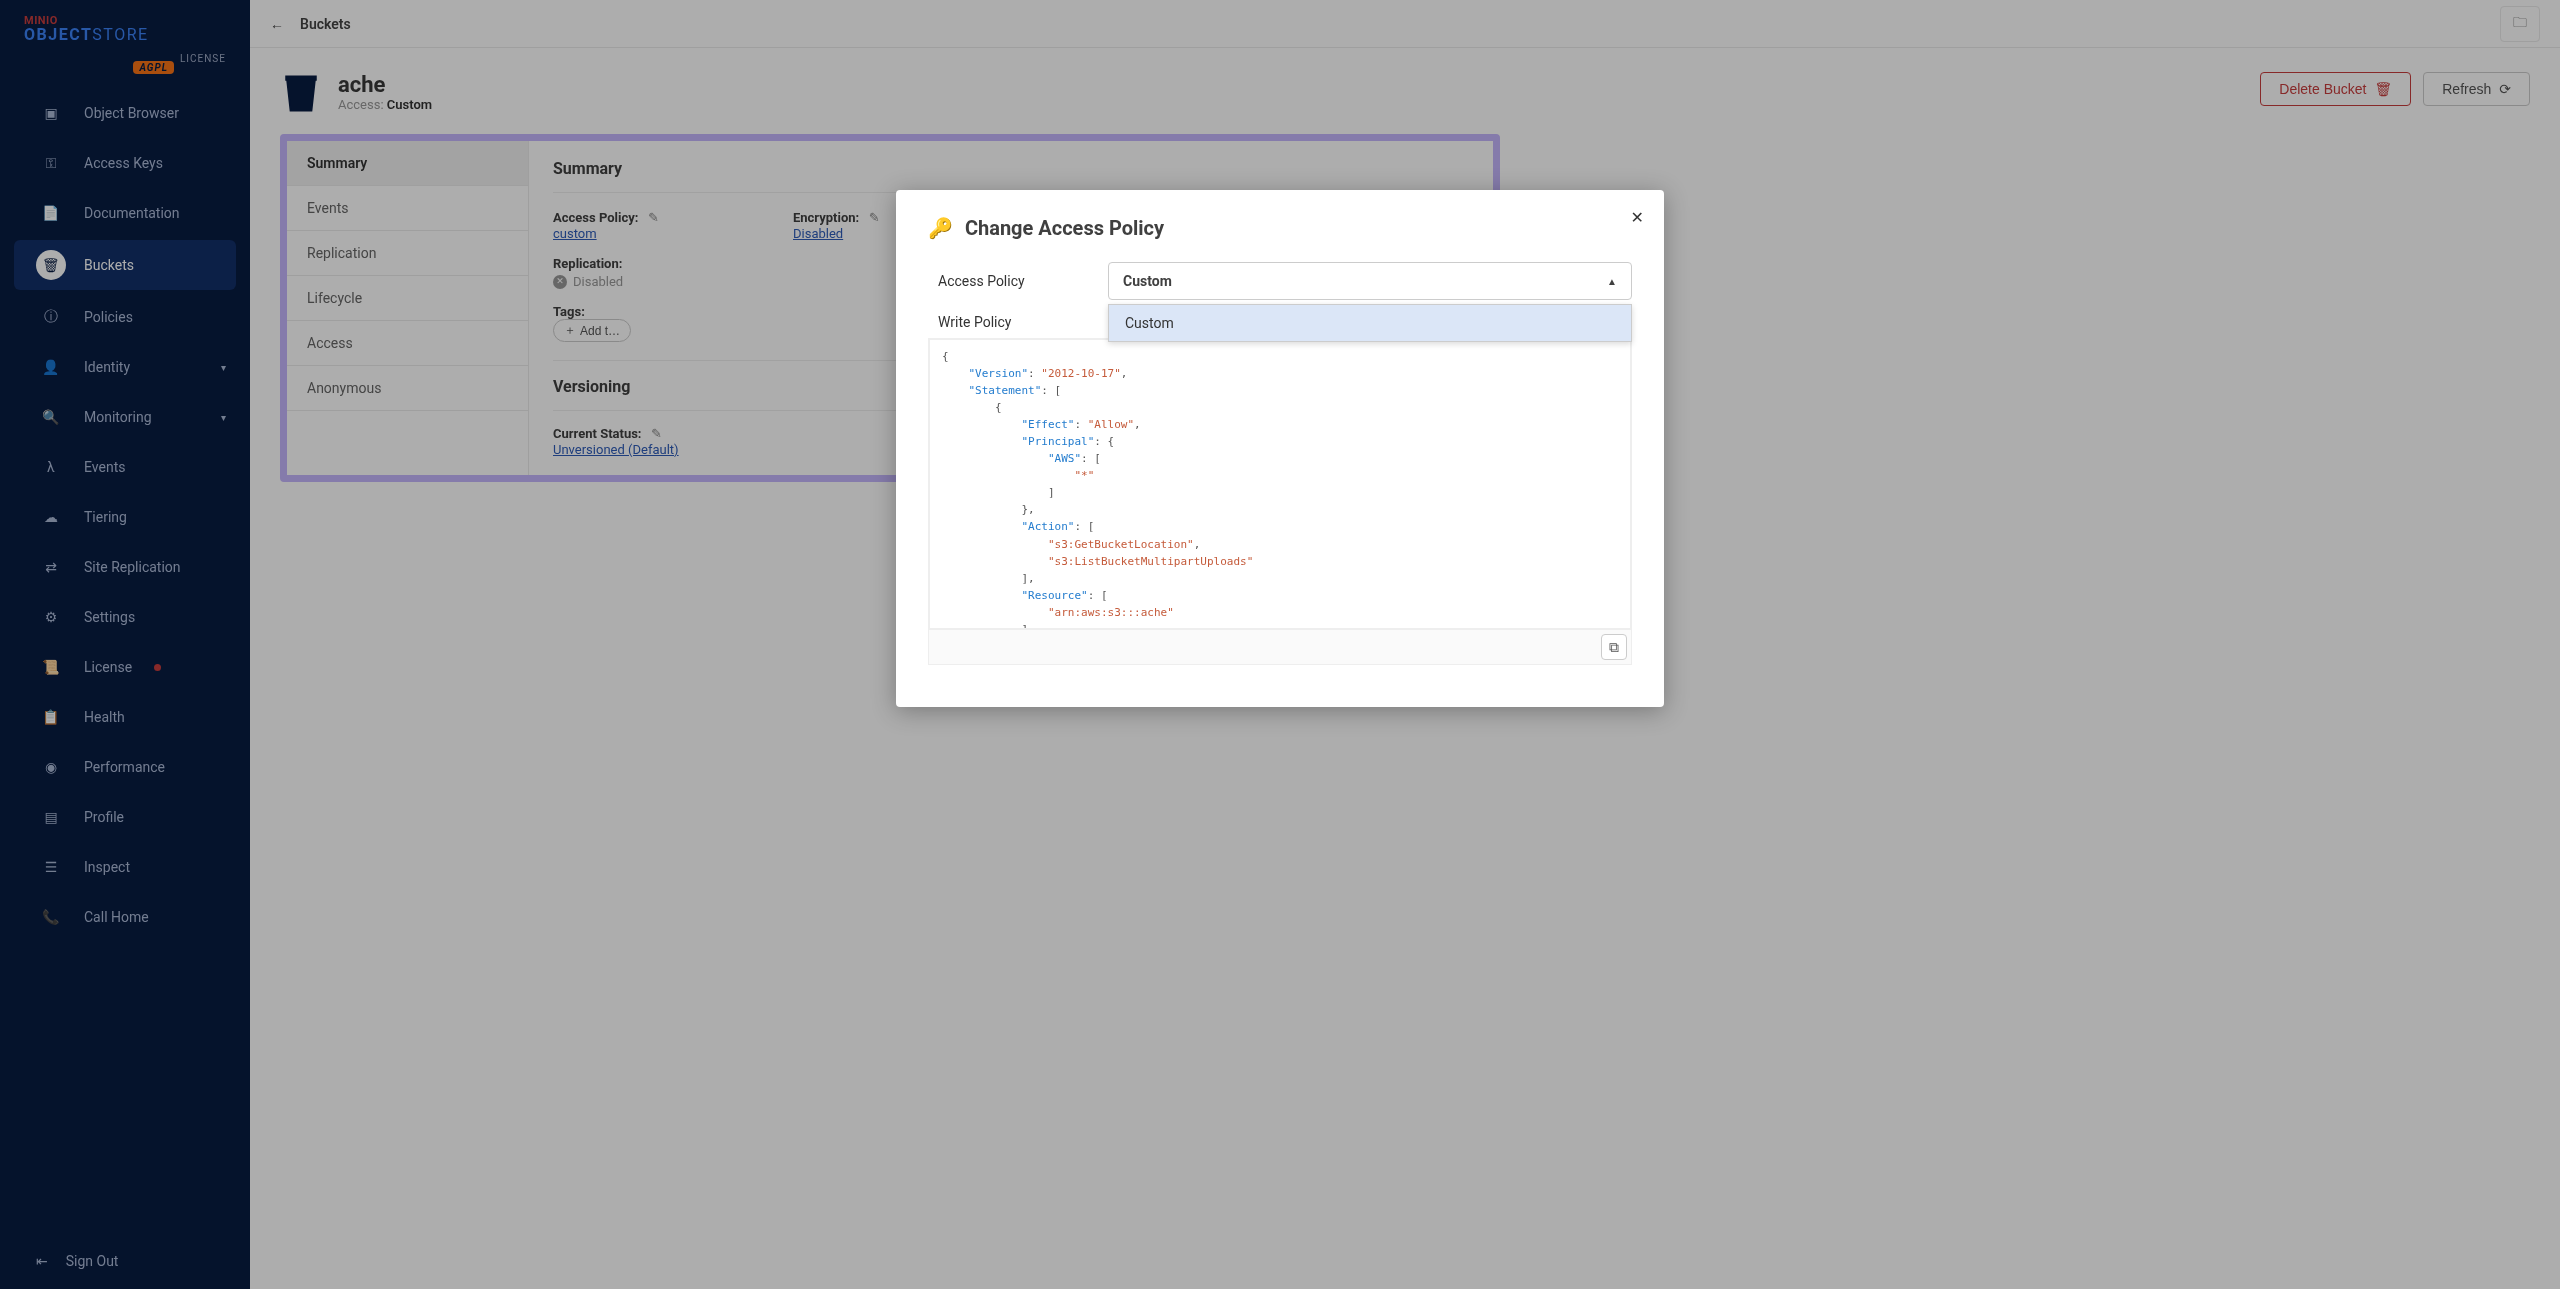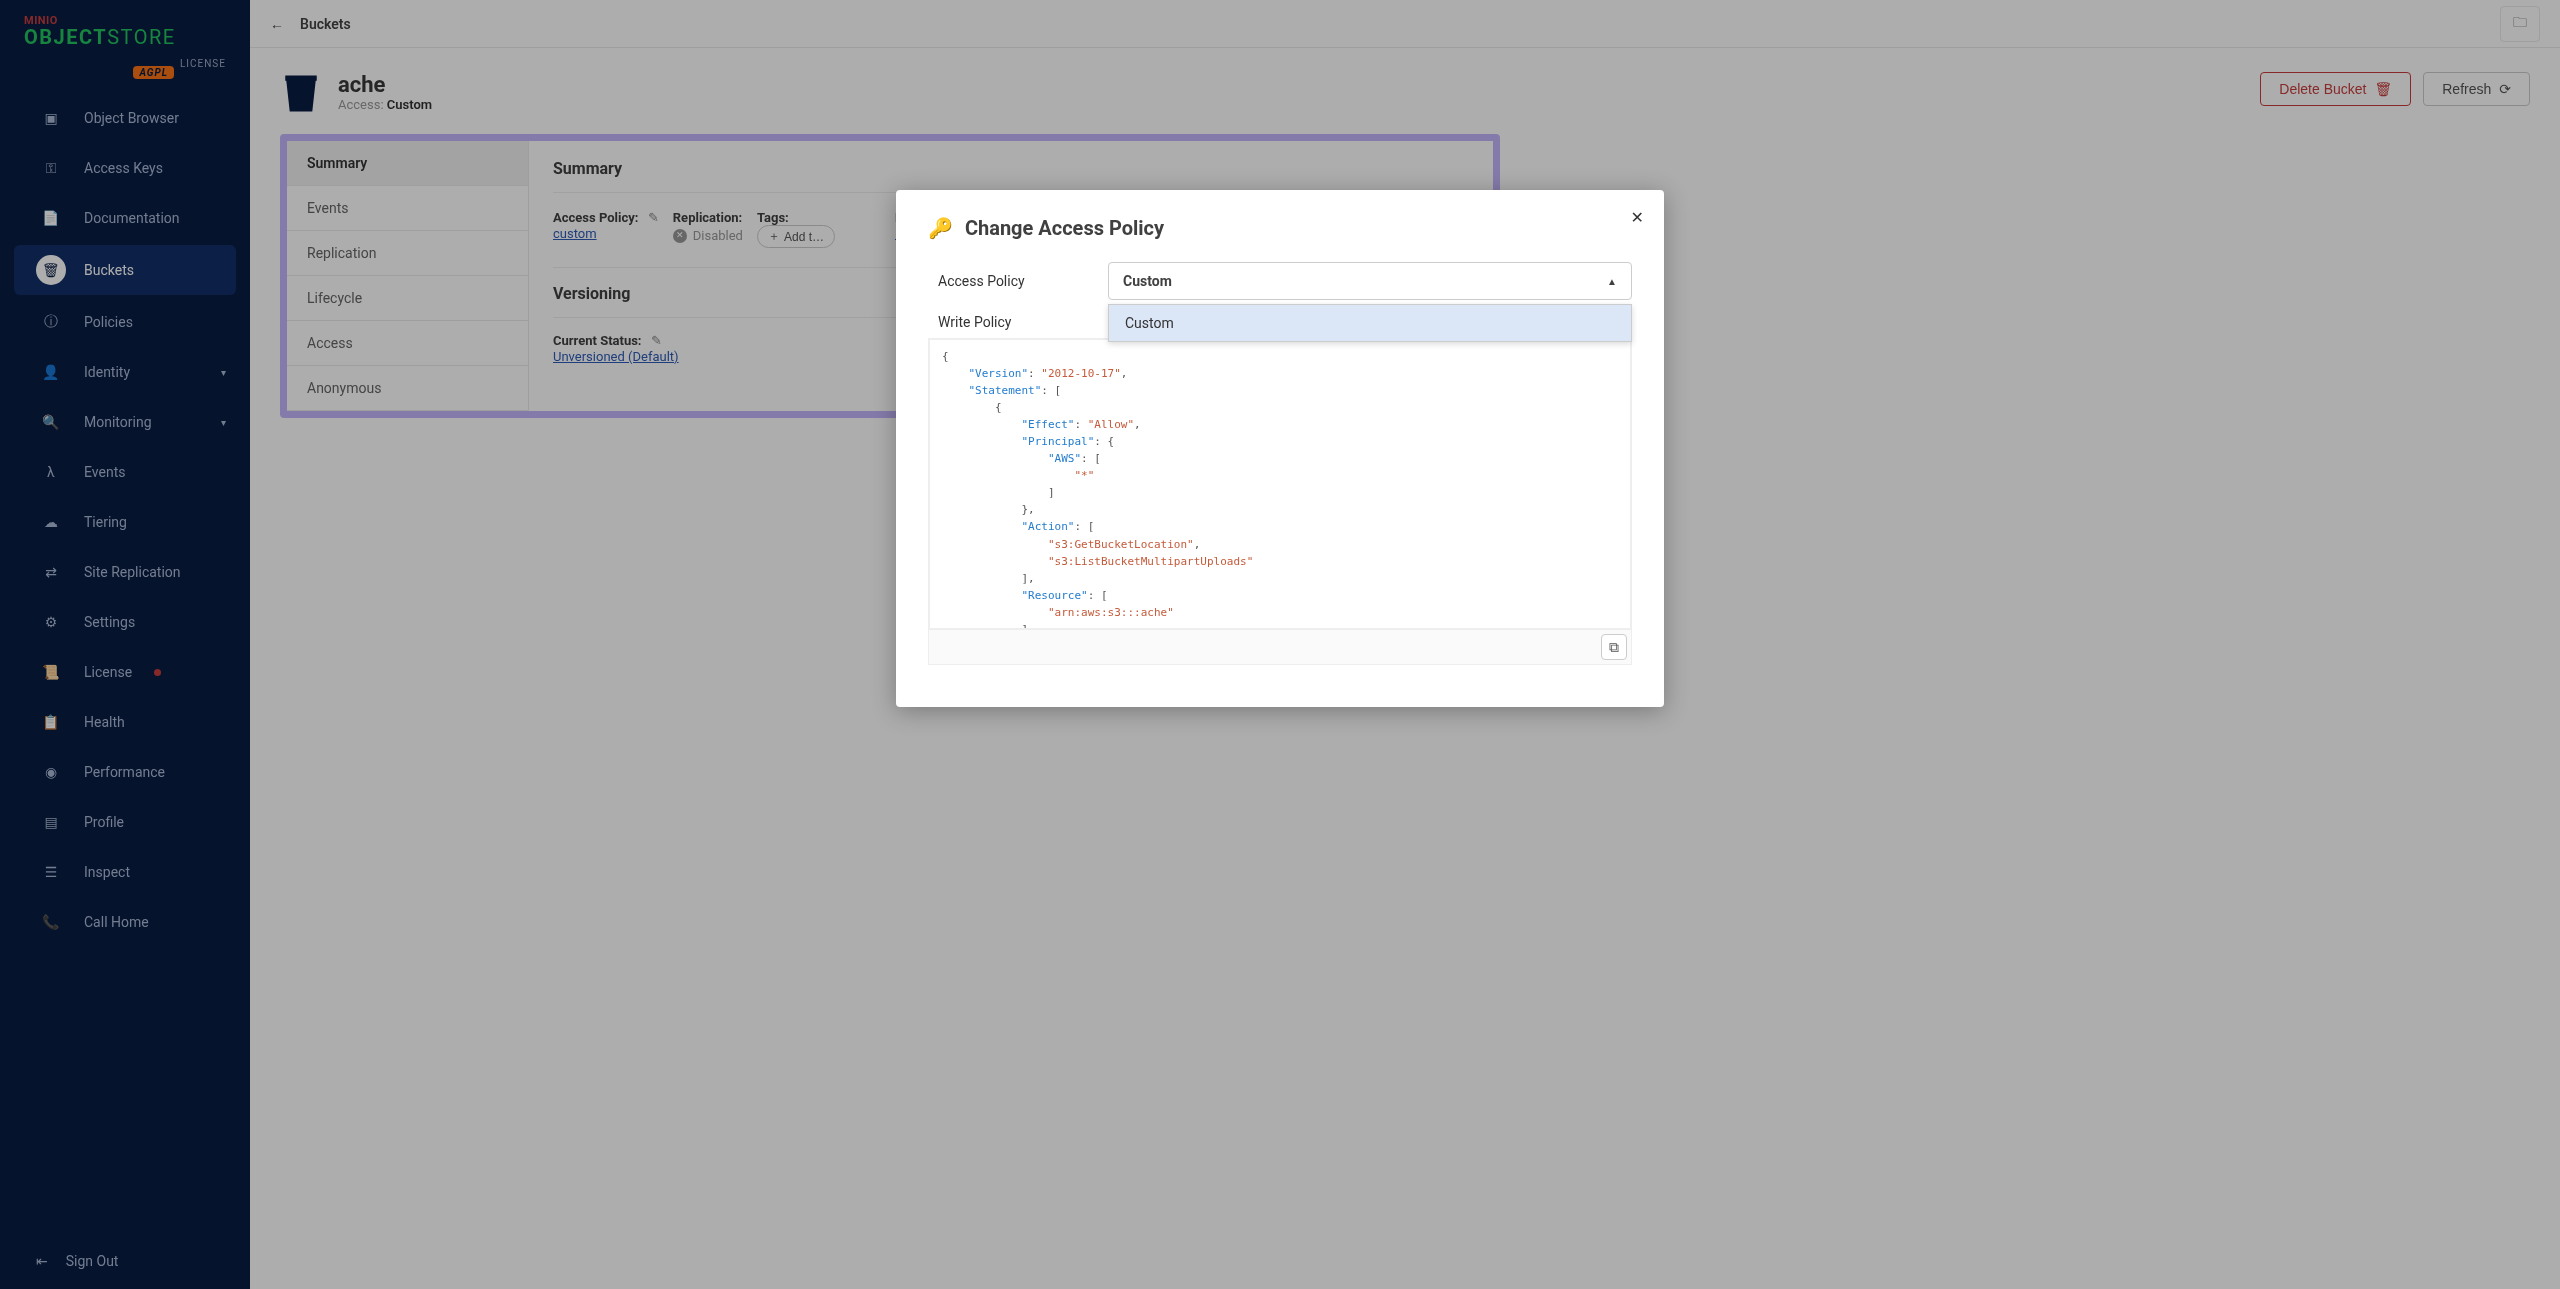--- a/index.html
+++ b/index.html
@@ -3,21 +3,21 @@
 <meta charset="utf-8">
 <style>
   * { box-sizing: border-box; margin: 0; padding: 0; }
   html, body { width: 100%; height: 100%; font-family: -apple-system, BlinkMacSystemFont, "Segoe UI", Roboto, "Helvetica Neue", Arial, sans-serif; font-size: 14px; color: #404040; background: #fff; }
   body { display: flex; position: relative; }
 
   
   .sidebar { width: 250px; background: #081c42; color: #b5c1d8; display: flex; flex-direction: column; flex-shrink: 0; }
   .logo-area { padding: 14px 24px 10px; }
   .logo-brand { color: #c83d3d; font-size: 11px; font-weight: 700; letter-spacing: 0.5px; }
-  .logo-main { font-size: 20px; font-weight: 400; letter-spacing: 1.5px; color: #22c55e; margin-top: -2px; }
+  .logo-main { font-size: 16px; font-weight: 400; letter-spacing: 1.5px; color: #3b82f6; margin-top: -2px; }
   .logo-main strong { font-weight: 700; }
   .logo-license { font-size: 10px; letter-spacing: 1px; color: #9eaac4; text-align: right; margin-top: -2px; display: flex; justify-content: flex-end; align-items: center; gap: 6px;}
   .logo-license-badge { background:#f97316; color:#081c42; border-radius:4px; padding:1px 6px; font-weight:700; font-style:italic;margin-top:19px;}
   .nav { flex: 1; padding-top: 4px; }
   .nav-item { display: flex; align-items: center; gap: 18px; padding: 10px 24px 10px 36px; cursor: pointer; color: #aab8d5; font-size: 14px; }
   .nav-item.active { background: #123069; color: #fff; border-radius: 6px; margin: 2px 14px; padding-left: 22px; }
   .nav-item.active .nav-icon-wrap { background: #fff; color: #081c42; }
   .nav-icon-wrap { width: 30px; height: 30px; border-radius: 50%; display: inline-flex; align-items: center; justify-content: center; font-size: 14px; flex-shrink:0;}
   .nav-item .caret { margin-left: auto; font-size: 10px; }
   .dot-red { width:7px; height:7px; border-radius:50%; background:#c83d3d; display:inline-block; margin-left:4px;}
@@ -41,21 +41,21 @@
   .btn-danger { border-color:#c83d3d; color:#c83d3d;}
   .btn-refresh { color:#555;}
 
   .panel-row { display:flex; border:7px solid #c4b5fd; border-radius:4px; width: 1220px; max-width:100%;}
   .left-tabs { width: 242px; border-right:1px solid #eaeaea;}
   .left-tab-item { padding: 14px 20px; border-bottom:1px solid #eaeaea; cursor:pointer; color:#666; font-size:14px;}
   .left-tab-item.active { background:#f1f1f1; color:#333; font-weight:600;}
   .panel-body { flex:1; padding: 18px 24px;}
   .panel-body h3 { font-size:16px; margin-bottom:14px;}
   .summary-grid { display:flex; gap: 60px; border-top:1px solid #eee; padding-top:16px; padding-bottom:18px;}
-  .summ-col { display:flex; gap:14px; min-width:180px;}
+  .summ-col { display:flex; flex-direction:column; gap:14px; min-width:180px;}
   .summ-label { font-weight:700; font-size:13px;}
   .summ-link { color:#2e5cb8; text-decoration:underline; cursor:pointer; font-size:13px;}
   .icon-pencil { font-size:13px; color:#888; margin-left:6px; cursor:pointer;}
   .disabled-chip { display:inline-flex; align-items:center; gap:6px; font-size:13px; color:#999;}
   .disabled-chip .x { width:14px;height:14px;border-radius:50%;background:#999;color:#fff;display:inline-flex;align-items:center;justify-content:center;font-size:9px;line-height:1;}
   .tag-add { border:1px solid #ccc; background:#fff; border-radius:14px; padding:2px 10px; font-size:12px; cursor:pointer; color:#555; display:inline-flex; align-items:center; gap:4px;}
   .usage-block { display:flex; align-items:center; gap:14px;}
   .usage-pie { width:38px; height:38px; border-radius:50%; background: conic-gradient(#000 0 25%, #ddd 25% 100%);}
   .usage-title { font-size:16px; font-weight:700;}
   .usage-val { font-size:18px;}

